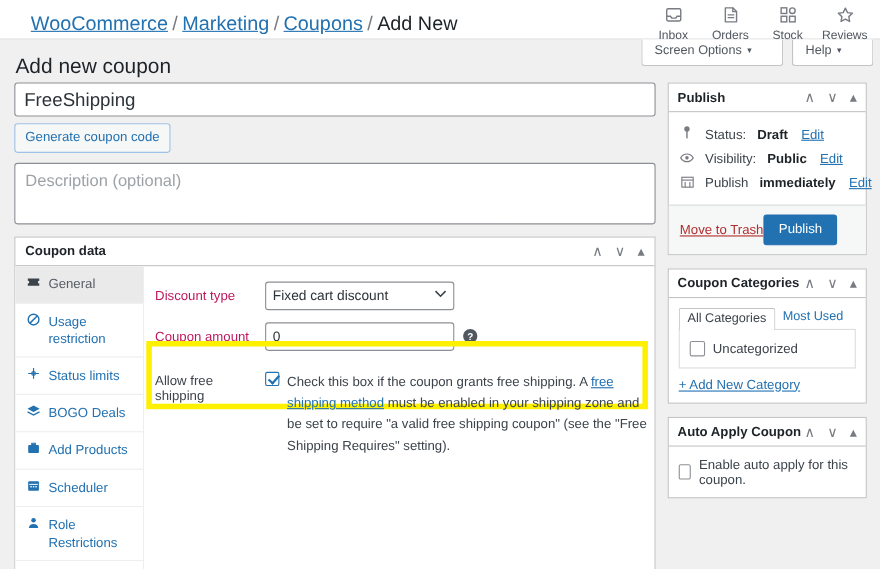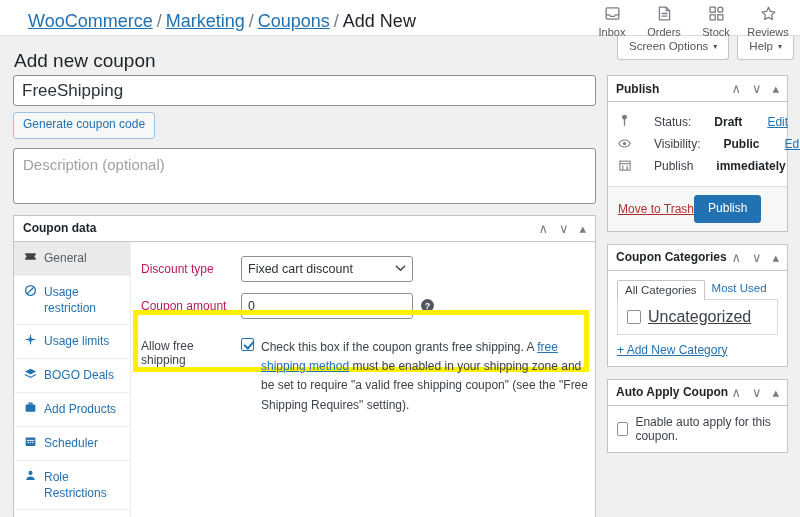--- a/index.html
+++ b/index.html
@@ -47,21 +47,21 @@
     position: absolute; right: 6px; top: 36px;
     display: flex; gap: 8px;
   }
   .so-btn {
     background: #fff;
     border: 1px solid #c3c4c7;
     border-top: none;
     border-radius: 0 0 3px 3px;
     font-size: 11.5px;
     color: #50575e;
-    padding: 5px 11px 6px 11px;
+    padding: 5px 28px 6px 11px;
     line-height: 1;
     white-space: nowrap;
   }
   .so-btn .caret { font-size: 8px; margin-left: 5px; position: relative; top: -1px; }
 
   
   .page-title {
     position: absolute; left: 14px; top: 50px;
     font-size: 19px; font-weight: normal; color: #1d2327;
     margin: 0;
@@ -216,21 +216,21 @@
     margin-bottom: 12px;
   }
   .side-head {
     height: 26px; display: flex; align-items: center;
     padding: 0 8px; border-bottom: 1px solid #c3c4c7;
   }
   .side-head .t { flex: 1; font-size: 12px; font-weight: bold; color: #1d2327; }
 
   .pub-misc { padding: 8px 10px 9px 10px; }
   .pub-line {
-    display: flex; align-items: center; gap: 23px;
+    display: flex; align-items: center; gap: 10px;
     font-size: 12px; color: #3c434a; padding: 4px 0;
   }
   .pub-line .pi { width: 13px; flex: none; text-align: center; color: #787c82; line-height: 1; }
   .pub-line b { font-weight: bold; color: #1d2327; }
   .pub-line a { color: #2271b1; text-decoration: underline; margin-left: 2px; }
 
   .pub-actions {
     display: flex; align-items: center; 
     padding: 8px 10px; border-top: 1px solid #dcdcde; background: #f6f7f7;
   }
@@ -251,21 +251,21 @@
   }
   .cat-tab.active {
     color: #3c434a; background: #fff;
     border: 1px solid #c3c4c7; border-bottom: none;
     position: relative; top: 1px; border-radius: 2px 2px 0 0;
   }
   .cat-list {
     border: 1px solid #dcdcde; background: #fff;
     height: 36px; padding: 8px 9px;
     display: flex; align-items: center; gap: 7px;
-    font-size: 16px; color: #3c434a; text-decoration: underline;
+    font-size: 12px; color: #3c434a;
   }
   .add-cat {
     display: inline-block; margin-top: 8px;
     color: #2271b1; font-size: 12px; text-decoration: underline; cursor: pointer;
   }
 
   .auto-body {
     padding: 9px 9px; display: flex; align-items: center; gap: 7px;
     font-size: 12px; color: #3c434a;
   }
@@ -371,21 +371,21 @@
           <span>Usage restriction</span>
         </li>
         <li class="cd-tab">
           <span class="ti">
             <svg width="13" height="13" viewBox="0 0 20 20" fill="none" stroke="#2271b1" stroke-width="1.6">
               <line x1="10" y1="2.5" x2="10" y2="17.5"></line>
                 <line x1="2.5" y1="10" x2="17.5" y2="10"></line>
               <circle cx="10" cy="10" r="2.6"></circle>
             </svg>
           </span>
-          <span>Usage limits</span>
+          <span>Status limits</span>
         </li>
         <li class="cd-tab">
           <span class="ti">
             <svg width="13" height="13" viewBox="0 0 20 20" fill="#2271b1">
               <path d="M10 2.5L18.5 7 10 11.5 1.5 7z"></path>
               <path d="M2 10.6l8 4.3 8-4.3.8 1.6L10 17l-8.8-4.8z"></path>
             </svg>
           </span>
           <span>BOGO Deals</span>
         </li>

